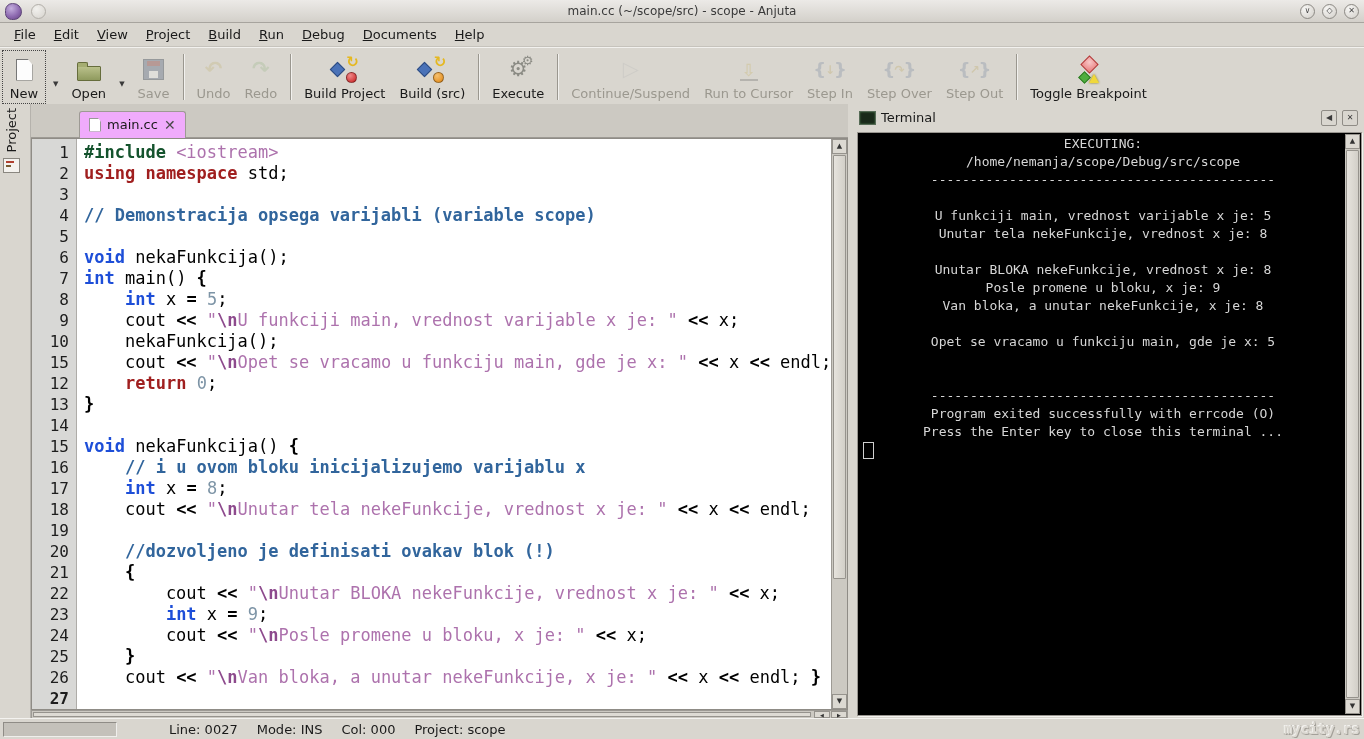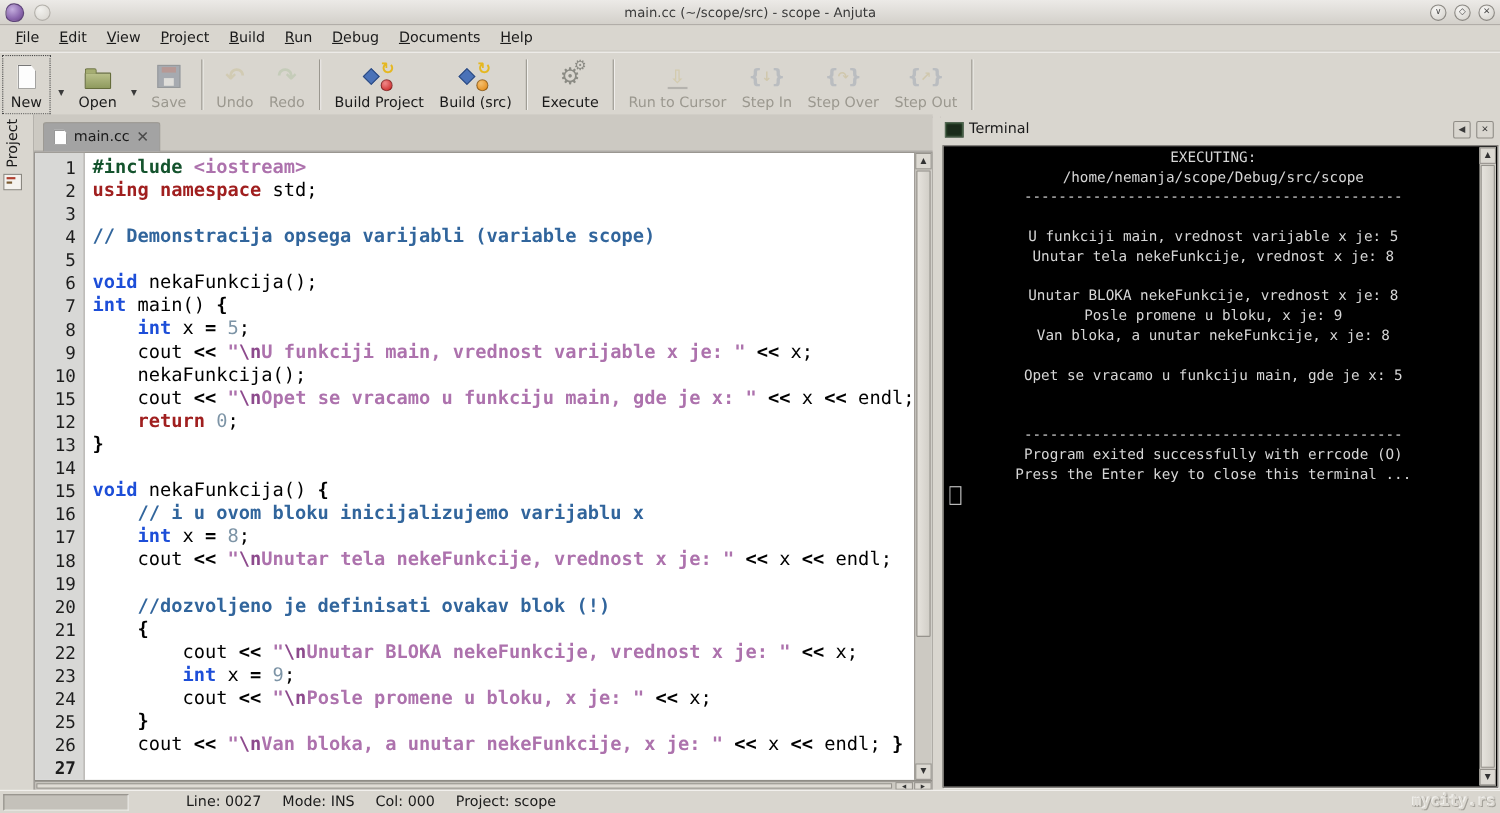--- a/index.html
+++ b/index.html
@@ -61,36 +61,36 @@
   
   .dockbar{position:absolute;left:0;top:104px;width:30px;bottom:20px;background:#d9d6cf;border-right:1px solid #b5b2ac;}
   .proj-tab{position:absolute;top:4px;left:3px;display:flex;flex-direction:column;align-items:center;gap:6px;}
   .proj-label{writing-mode:vertical-rl;transform:rotate(180deg);font-size:13px;}
   .proj-icon{width:15px;height:13px;background:#f4f2ee;border:1px solid #8a8780;position:relative;}
   .proj-icon i{position:absolute;left:2px;height:2px;background:#b04030;}
   .proj-icon i.b1{top:2px;width:8px;} .proj-icon i.b2{top:6px;width:5px;background:#7a5a30;}
   
   .editor-panel{position:absolute;left:31px;top:104px;width:817px;bottom:29px;}
   .tabbar{height:34px;background:#ccc9c2;border-bottom:1px solid #9d9a94;display:flex;align-items:flex-end;padding-left:8px;box-sizing:border-box;}
-  .etab{display:flex;align-items:center;gap:6px;background:#a3a3a3;border:1px solid #9d9a94;border-bottom:none;
-    border-radius:3px 3px 0 0;padding:5px 9px 6px;position:relative;top:1px;font-size:13px;}
+  .etab{display:flex;align-items:center;gap:6px;background:#f0abfc;border:1px solid #9d9a94;border-bottom:none;
+    border-radius:3px 3px 0 0;padding:5px 9px 6px;position:relative;top:1px;font-size:13px;margin-left:40px;}
   .doc-icon{width:12px;height:14px;background:#fff;clip-path:polygon(0 0,72% 0,100% 30%,100% 100%,0 100%);box-shadow:inset 0 0 0 1px #999;}
   .tab-close{font-size:14px;font-weight:bold;color:#4a4a4a;line-height:1;}
   .editor{position:absolute;top:34px;left:0;right:0;bottom:0;background:#fff;border:1px solid #8f8c86;box-sizing:border-box;display:flex;}
   .gutter{width:45px;background:#d8d8d6;border-right:1px solid #aeaca8;padding:3px 7px 0 0;box-sizing:border-box;
     font:16px/21px "DejaVu Sans Mono", monospace;color:#1d1d1d;text-align:right;}
   .ln{height:21px;} .ln.cur{font-weight:bold;}
   .codearea{flex:1;overflow:hidden;padding:3px 0 0 7px;font:17px/21px "DejaVu Sans Mono", monospace;white-space:pre;}
   .cl{height:21px;}
   .tk-pl{color:#000;}
   .tk-pre{color:#14532d;font-weight:bold;}
   .tk-kw{color:#a01f1f;font-weight:bold;}
   .tk-type{color:#1d4ed8;font-weight:bold;}
   .tk-com{color:#31659c;font-weight:bold;}
-  .tk-str{color:#ad72ad;font-weight:bold;}
+  .tk-str{color:#ad72ad;}
   .tk-esc{color:#8d4a8d;font-weight:bold;}
   .tk-num{color:#7d94a6;}
   .tk-op{color:#000;font-weight:bold;}
   
   .vscroll{width:16px;background:#ccc9c2;border-left:1px solid #9d9a94;position:relative;box-sizing:border-box;}
   .sb-btn{position:absolute;left:0;right:0;height:15px;background:#dcd9d2;border:1px solid #96938d;box-sizing:border-box;
     display:flex;align-items:center;justify-content:center;font-size:7px;color:#333;line-height:1;}
   .sb-btn.top{top:0;} .sb-btn.bot{bottom:0;}
   .sb-thumb{position:absolute;left:1px;right:1px;background:linear-gradient(90deg,#e6e3dd,#d2cfc8);border:1px solid #96938d;border-radius:1px;}
   .hscroll{position:absolute;left:31px;top:710px;width:817px;height:9px;background:#ccc9c2;border:1px solid #9d9a94;box-sizing:border-box;}
@@ -214,20 +214,26 @@
     <div class="tbtn">
       <span class="ticon">
         <span class="gear g1">⚙</span>
         <span class="gear g2">⚙</span>
       </span>
       <span class="tlabel">Execute</span>
     </div>
     <div class="tsep"></div>
     <div class="tbtn off">
       <span class="ticon">
+        <span class="uglyph play-c">▷</span>
+      </span>
+      <span class="tlabel">Continue/Suspend</span>
+    </div>
+    <div class="tbtn off">
+      <span class="ticon">
         <span class="rtc-c">⇩</span>
         <i class="rtc-bar"></i>
       </span>
       <span class="tlabel">Run to Cursor</span>
     </div>
     <div class="tbtn off">
       <span class="ticon">
         <span class="brace">{</span>
         <span class="sarr">↓</span>
         <span class="brace">}</span>
@@ -244,20 +250,28 @@
     </div>
     <div class="tbtn off">
       <span class="ticon">
         <span class="brace">{</span>
         <span class="sarr">↗</span>
         <span class="brace">}</span>
       </span>
       <span class="tlabel">Step Out</span>
     </div>
     <div class="tsep"></div>
+    <div class="tbtn">
+      <span class="ticon">
+        <span class="tb-dmd"></span>
+        <span class="tb-grn"></span>
+        <span class="tb-yel"></span>
+      </span>
+      <span class="tlabel">Toggle Breakpoint</span>
+    </div>
   </div>
 
 <div class="dockbar">
   <div class="proj-tab">
     <span class="proj-label">Project</span>
     <span class="proj-icon">
         <i class="b1"></i>
         <i class="b2"></i>
       </span>
   </div>

